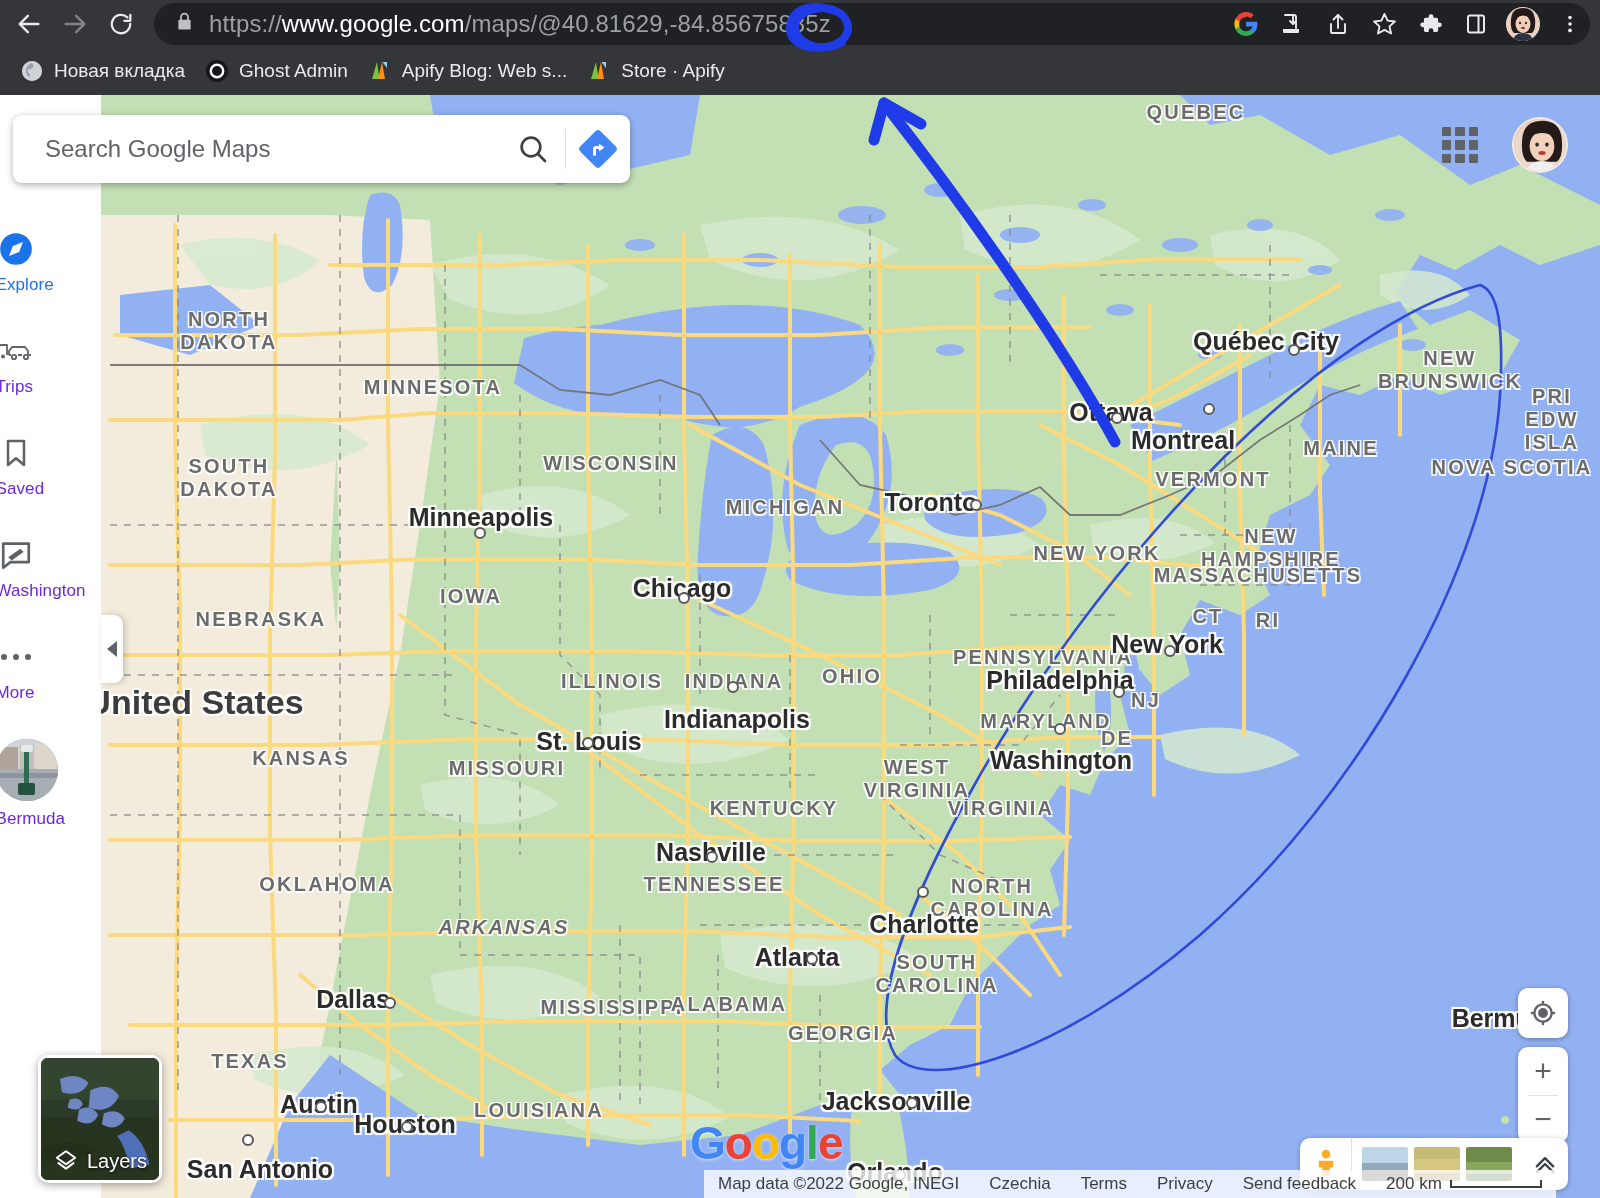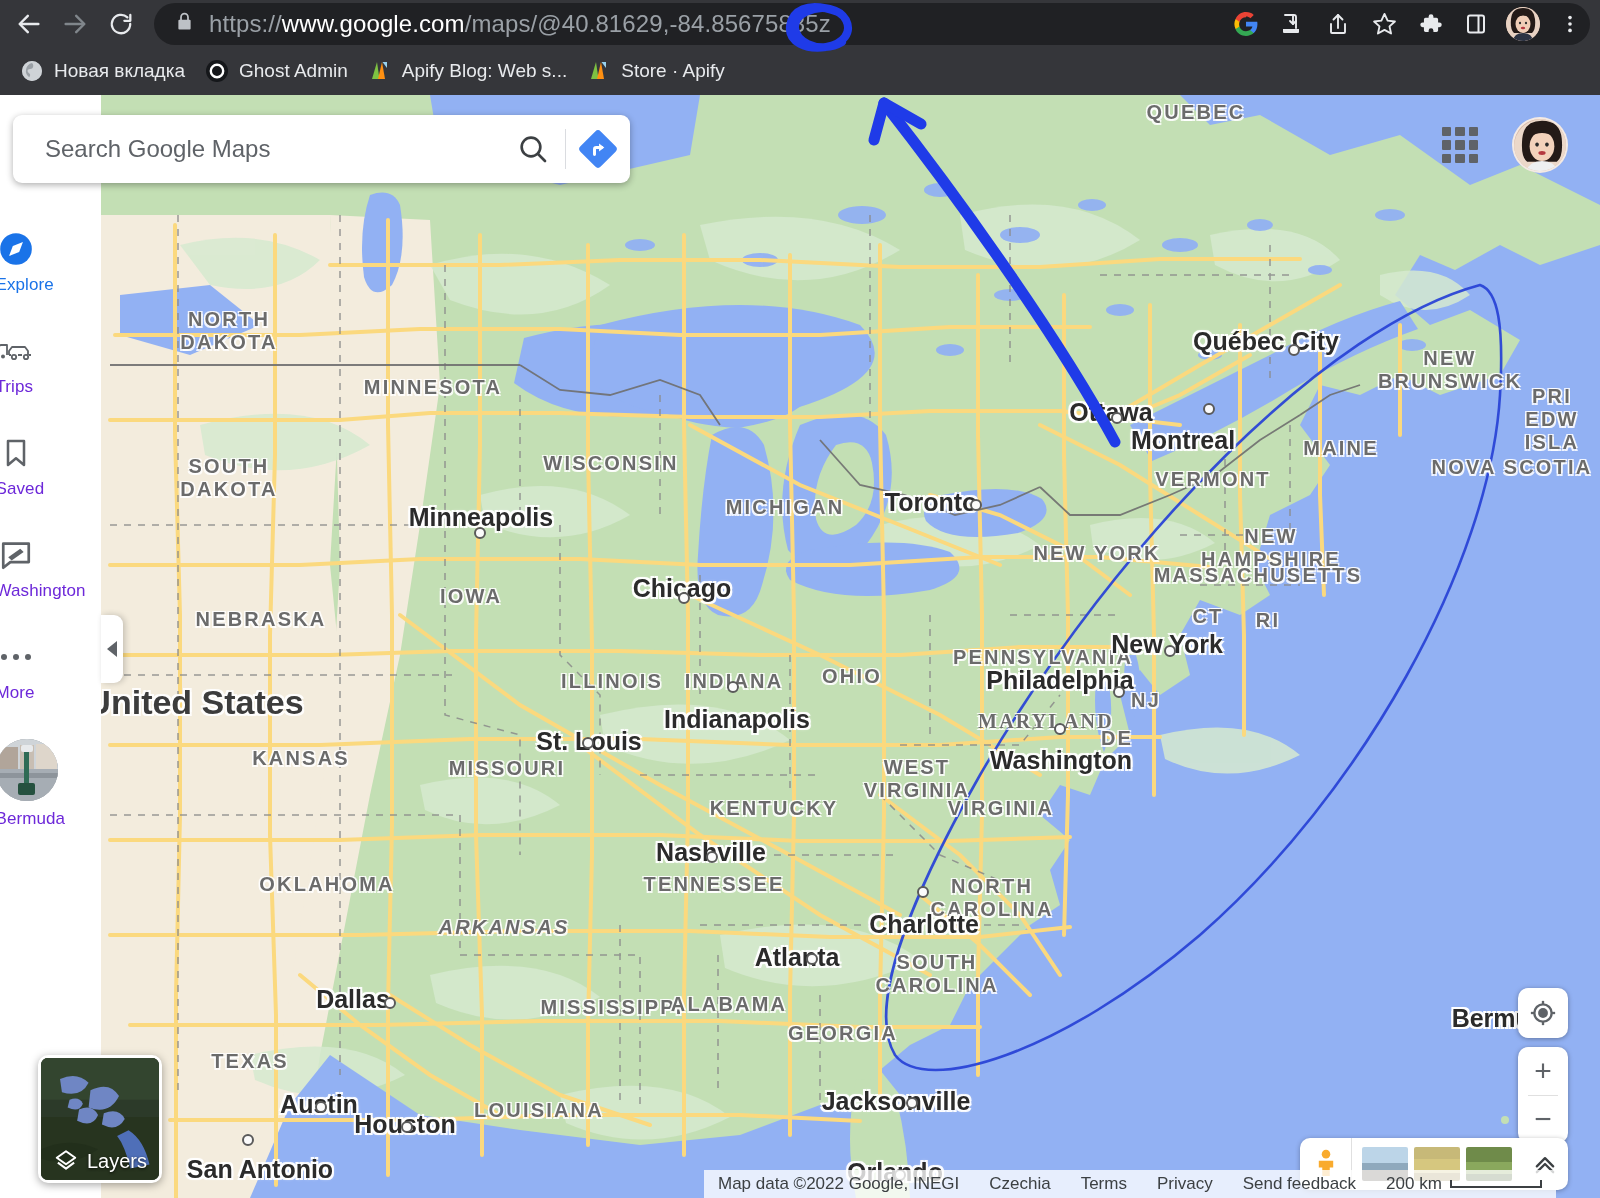--- a/index.html
+++ b/index.html
@@ -711,21 +711,21 @@
         <div class="region-label" style="left: 992px; top: 780px; text-align: center;">
           <div>NORTH</div>
           <div>CAROLINA</div>
         </div>
         <div class="region-label" style="left: 937px; top: 856px; text-align: center;">
           <div>SOUTH</div>
           <div>CAROLINA</div>
         </div>
         <div class="region-label" style="left: 1043px; top: 551px; text-align: center;">PENNSYLVANIA</div>
         <div class="region-label" style="left: 1097px; top: 447px; text-align: center;">NEW YORK</div>
-        <div class="region-label" style="left: 1046px; top: 615px; text-align: center; font-family: Liberation Serif, serif;">MARYLAND</div>
+        <div class="region-label" style="left: 1046px; top: 615px; text-align: center;">MARYLAND</div>
         <div class="region-label" style="left: 1117px; top: 632px; text-align: center;">DE</div>
         <div class="region-label" style="left: 1146px; top: 594px; text-align: center;">NJ</div>
         <div class="region-label" style="left: 1208px; top: 510px; text-align: center;">CT</div>
         <div class="region-label" style="left: 1268px; top: 514px; text-align: center;">RI</div>
         <div class="region-label" style="left: 1258px; top: 469px; text-align: center;">MASSACHUSETTS</div>
         <div class="region-label" style="left: 1271px; top: 430px; text-align: center;">
           <div>NEW</div>
           <div>HAMPSHIRE</div>
         </div>
         <div class="region-label" style="left: 1213px; top: 373px; text-align: center;">VERMONT</div>
@@ -846,20 +846,23 @@
       </svg>
       <div class="lrow">
         <svg width="26" height="26" viewBox="0 0 24 24" fill="none" stroke="#fff" stroke-width="1.9" stroke-linejoin="round">
           <path d="M12 3 L20.5 9 L12 15 L3.5 9 Z"></path>
           <path d="M4.5 13.5 L12 19 L19.5 13.5"></path>
         </svg>
         <span>Layers</span>
       </div>
     </div>
 
+    <div class="gmaps-watermark">
+      <span style="color:#4285f4">G</span><span style="color:#ea4335">o</span><span style="color:#fbbc05">o</span><span style="color:#4285f4">g</span><span style="color:#34a853">l</span><span style="color:#ea4335">e</span>
+    </div>
 
     <div class="locate-btn">
       <svg width="28" height="28" viewBox="0 0 24 24" fill="none" stroke="currentColor" stroke-width="2">
         <circle cx="12" cy="12" r="4.2" fill="currentColor" stroke="none"></circle>
         <circle cx="12" cy="12" r="7.4"></circle>
         <line x1="12" y1="1.6" x2="12" y2="5"></line>
           <line x1="12" y1="19" x2="12" y2="22.4"></line>
         <line x1="1.6" y1="12" x2="5" y2="12"></line>
           <line x1="19" y1="12" x2="22.4" y2="12"></line>
       </svg>

